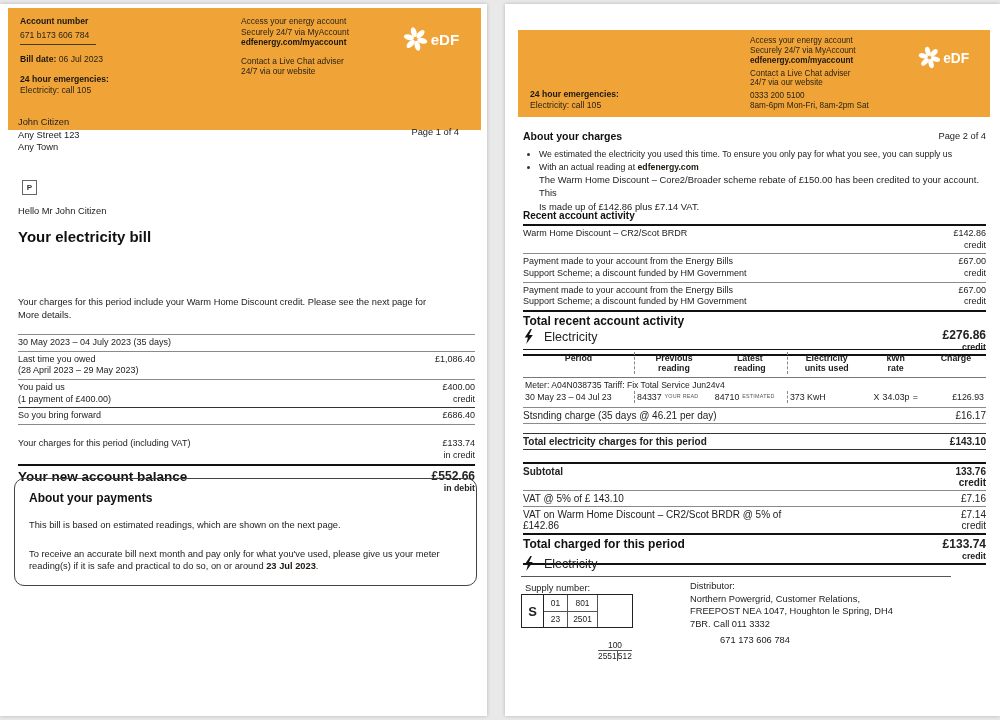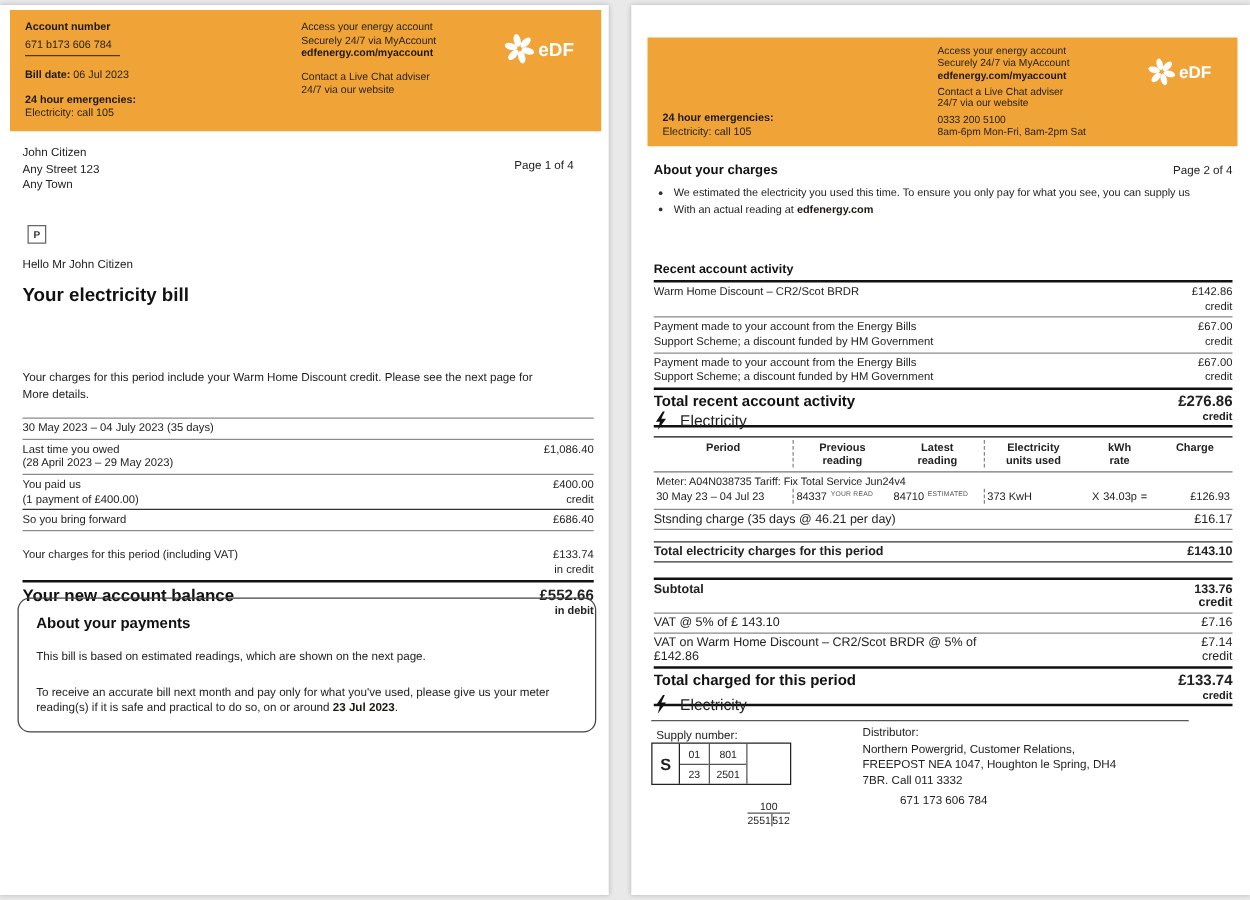--- a/index.html
+++ b/index.html
@@ -98,21 +98,21 @@
   .s-top { border-bottom:1px solid #555; }
   .s-split { display:flex; }
   .s-split span { flex:1; text-align:center; }
   .s-split .sp2 { border-left:1px solid #555; }
 </style>
 </head>
 <body>
 
 <div class="page" id="page1">
 
-  <div class="orange abs" style="left:8px; right:6px; top:4px; height:97px;">
+  <div class="orange abs" style="left:8px; right:6px; top:4px; height:122px;">
     <div class="oh-left">
       <span class="bold">Account number</span>
       <div class="gap3"></div>
       <span>671 b173 606 784</span>
       <div class="acct-line"></div>
       <div><span class="bold">Bill date:</span><span> 06 Jul 2023</span></div>
       <div class="gap8"></div>
       <span class="bold">24 hour emergencies:</span>
       <span>Electricity: call 105</span>
     </div>
@@ -252,20 +252,24 @@
 
   <div class="abs bullets" style="left:20px; top:144px; right:20px;">
     <div class="b-item">
       <span class="b-dot"></span>
       <span>We estimated the electricity you used this time. To ensure you only pay for what you see, you can supply us</span>
     </div>
     <div class="b-item">
       <span class="b-dot"></span>
       <span><span>With an actual reading at </span><span class="bold">edfenergy.com</span></span>
     </div>
+    <div class="b-text2" style="margin-left:14px;">
+      <div>The Warm Home Discount – Core2/Broader scheme rebate of £150.00 has been credited to your account. This</div>
+      <div>Is made up of £142.86 plus £7.14 VAT.</div>
+    </div>
   </div>
 
   <div class="abs stable" style="left:18px; top:206px; right:14px;">
     <div class="ra-title bthick">Recent account activity</div>
     <div class="srow bthin">
       <div class="lbl">Warm Home Discount – CR2/Scot BRDR</div>
       <div class="amt">
         <div>£142.86</div>
         <div>credit</div>
       </div>
@@ -283,21 +287,21 @@
     <div class="srow">
       <div class="lbl">
         <div>Payment made to your account from the Energy Bills</div>
         <div>Support Scheme; a discount funded by HM Government</div>
       </div>
       <div class="amt">
         <div>£67.00</div>
         <div>credit</div>
       </div>
     </div>
-    <div class="balance-row thick bthick" style="padding:2px 0;">
+    <div class="balance-row thick bthick" style="padding:2px 0;flex-direction:column;">
       <div class="big" style="font-size:12px;">Total recent account activity</div>
       <div class="amt">
         <div class="v">£276.86</div>
         <div class="n">credit</div>
       </div>
     </div>
   </div>
 
   <div class="abs elec-head" style="left:16px; top:325px;">
     <svg class="bolt" width="11" height="15" viewBox="0 0 10 16">

